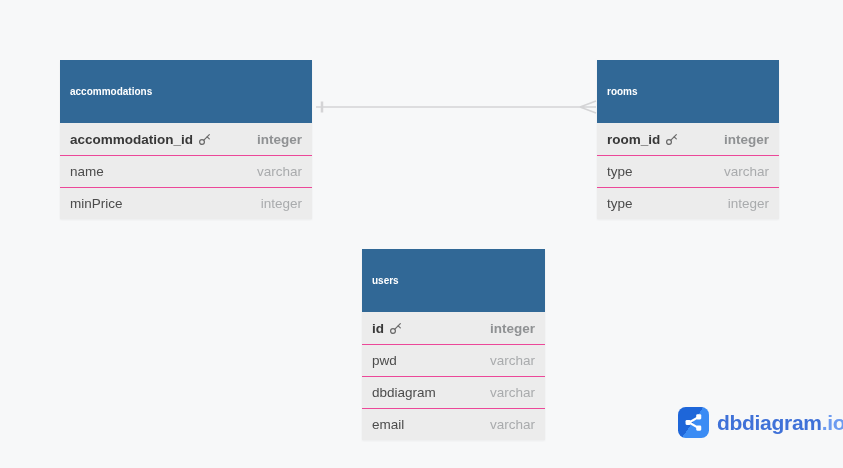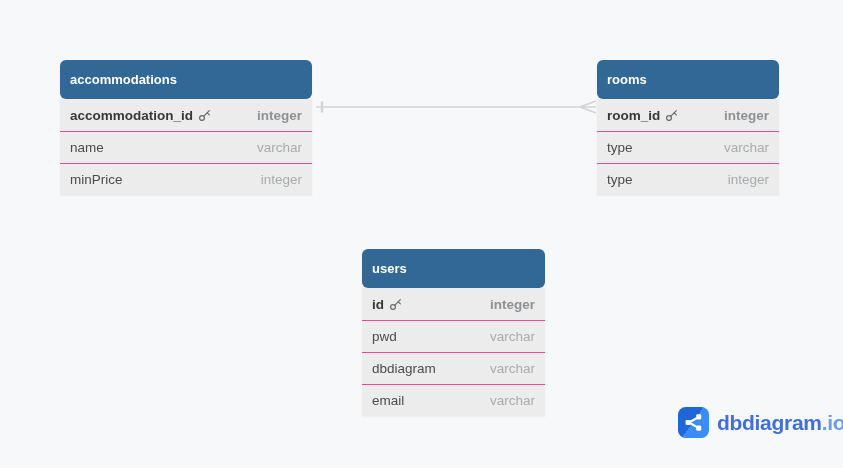--- a/index.html
+++ b/index.html
@@ -26,25 +26,24 @@
     position: absolute;
     box-sizing: border-box;
     box-shadow: 0 1px 2px rgba(0,0,0,0.05);
     cursor: move;
   }
   .table-header {
     height: 31px;
     line-height: 31px;
     background: #316896;
     color: #ffffff;
-    font-size: 13px;
-    font-weight: 700;
-    padding: 4px 10px;
+    font-size: 10px;
+    font-weight: 700;
+    padding: 16px 10px;
     white-space: nowrap;
-    border-radius: 6px;
   }
   .table-row {
     height: 32px;
     box-sizing: border-box;
     background: #ececec;
     display: flex;
     align-items: center;
     justify-content: space-between;
     padding: 0 10px;
     font-size: 13.5px;

